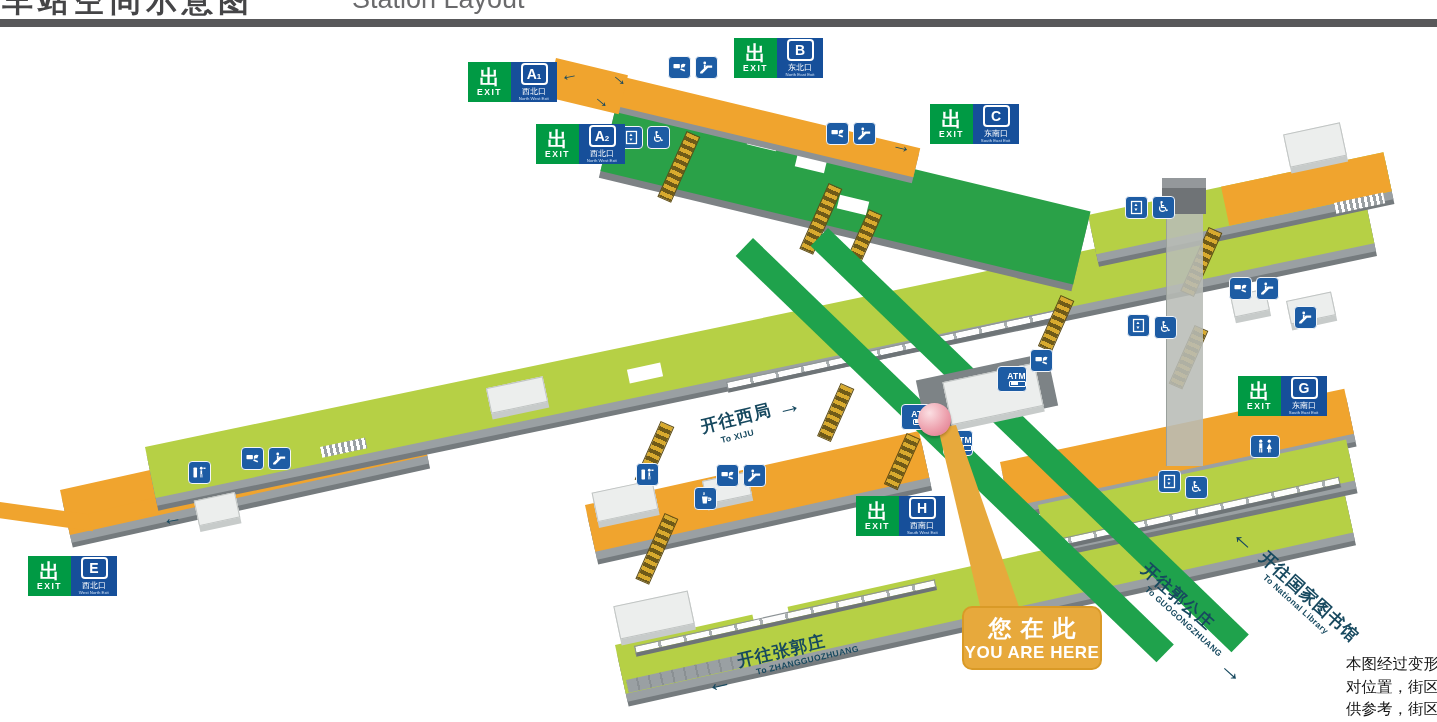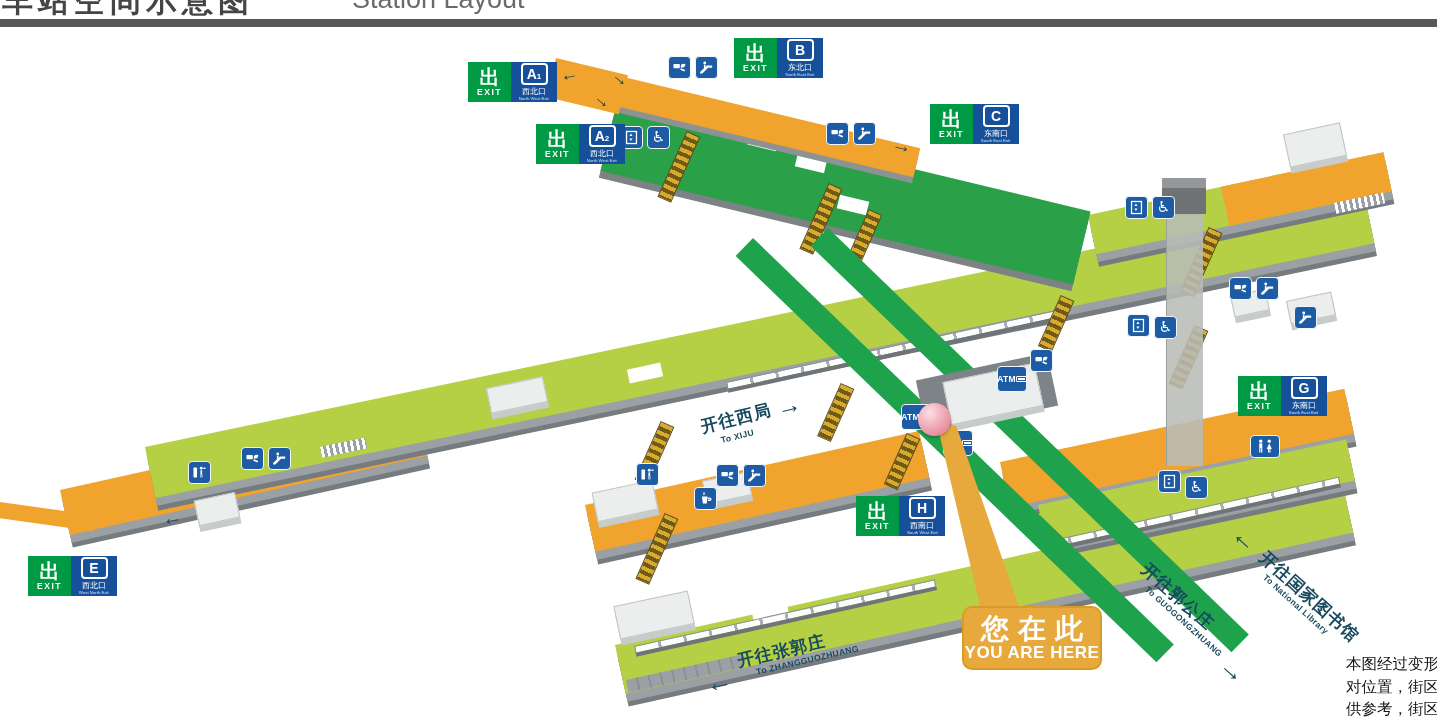--- a/index.html
+++ b/index.html
@@ -50,42 +50,42 @@
   .eb .nz{font-size:8px;line-height:9px;margin-top:2px;}
   .eb .ne{font-size:6px;line-height:6px;transform:scale(.72);color:#cfe0f5;}
 
   
   .ic{position:absolute;width:23px;height:23px;background:#1d5ca4;border:1.5px solid #f2f5f9;
       border-radius:4px;z-index:50;display:flex;align-items:center;justify-content:center;box-sizing:border-box;}
   .ic svg{width:17px;height:17px;display:block;}
   .ic.wide{width:30px;}
   .ic.wc{color:#fff;font-size:15px;line-height:1;font-family:"DejaVu Sans",sans-serif;}
   .atm{position:absolute;width:30px;height:26px;background:#1d5ca4;border:1.5px solid #f2f5f9;border-radius:4px;
-       z-index:50;display:flex;flex-direction:row;align-items:center;justify-content:center;color:#fff;box-sizing:border-box;}
+       z-index:50;display:flex;flex-direction:column;align-items:flex-end;justify-content:center;color:#fff;box-sizing:border-box;}
   .atm .t{font-size:8.5px;font-weight:700;line-height:9px;letter-spacing:.3px;}
   .atm .slot{width:17px;height:6px;border:1px solid #fff;border-radius:1px;display:flex;align-items:center;padding:0 1px;box-sizing:border-box;}
   .atm .slot i{display:block;width:7px;height:2.5px;background:#fff;}
 
   
   .dir{position:absolute;color:#17495f;z-index:58;transform-origin:left top;white-space:nowrap;}
   .dir .zh{font-size:17px;font-weight:700;letter-spacing:1px;}
   .dir .en{font-size:8.5px;font-weight:700;display:block;margin-left:16px;margin-top:-2px;letter-spacing:.4px;}
   .dir .ar{font-size:24px;font-weight:700;vertical-align:-3px;margin-left:6px;}
   .dir .ar-pre{position:absolute;font-size:26px;font-weight:700;}
   .navar{position:absolute;color:#17495f;font-weight:700;z-index:45;font-size:18px;}
 
   
   .ball{position:absolute;left:918px;top:403px;width:33px;height:33px;border-radius:50%;
         background:radial-gradient(circle at 35% 30%,#fbdfe3,#eda0ad 55%,#de7388);
         box-shadow:0 2px 3px rgba(0,0,0,.25);z-index:55;}
   .ptr{position:absolute;left:0;top:0;z-index:54;pointer-events:none;}
   .yah{position:absolute;left:962px;top:606px;width:140px;height:64px;background:#e7a93c;
        border:2px solid #d99a27;border-radius:10px;z-index:56;display:flex;flex-direction:column;
        align-items:center;justify-content:center;color:#fff;box-sizing:border-box;}
-  .yah .zh{font-size:28px;font-weight:700;letter-spacing:9px;text-indent:9px;line-height:29px;}
+  .yah .zh{font-size:23px;font-weight:700;letter-spacing:9px;text-indent:9px;line-height:29px;}
   .yah .en{font-size:17px;font-weight:700;letter-spacing:.5px;}
 
   .note{position:absolute;left:1346px;top:653px;font-size:15.5px;color:#141414;line-height:22.5px;
         white-space:nowrap;z-index:70;font-family:"DejaVu Sans","Liberation Sans",sans-serif;}
 </style>
 </head>
 <body>
 
 <div class="stage">
 

